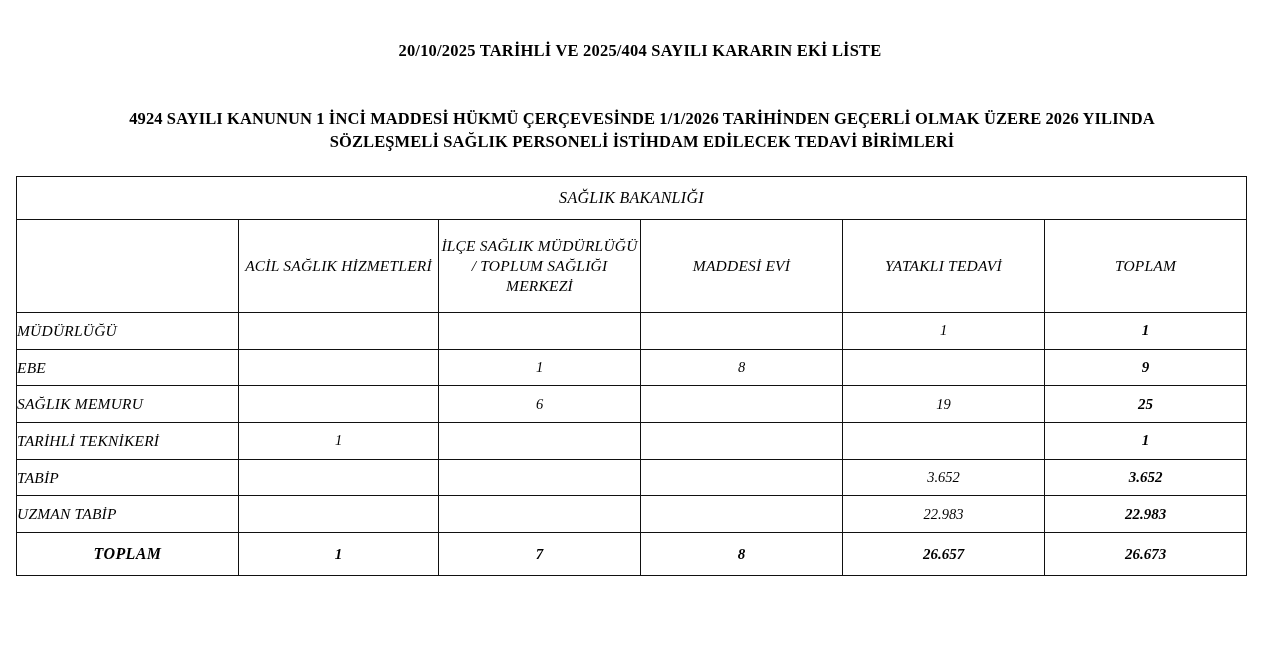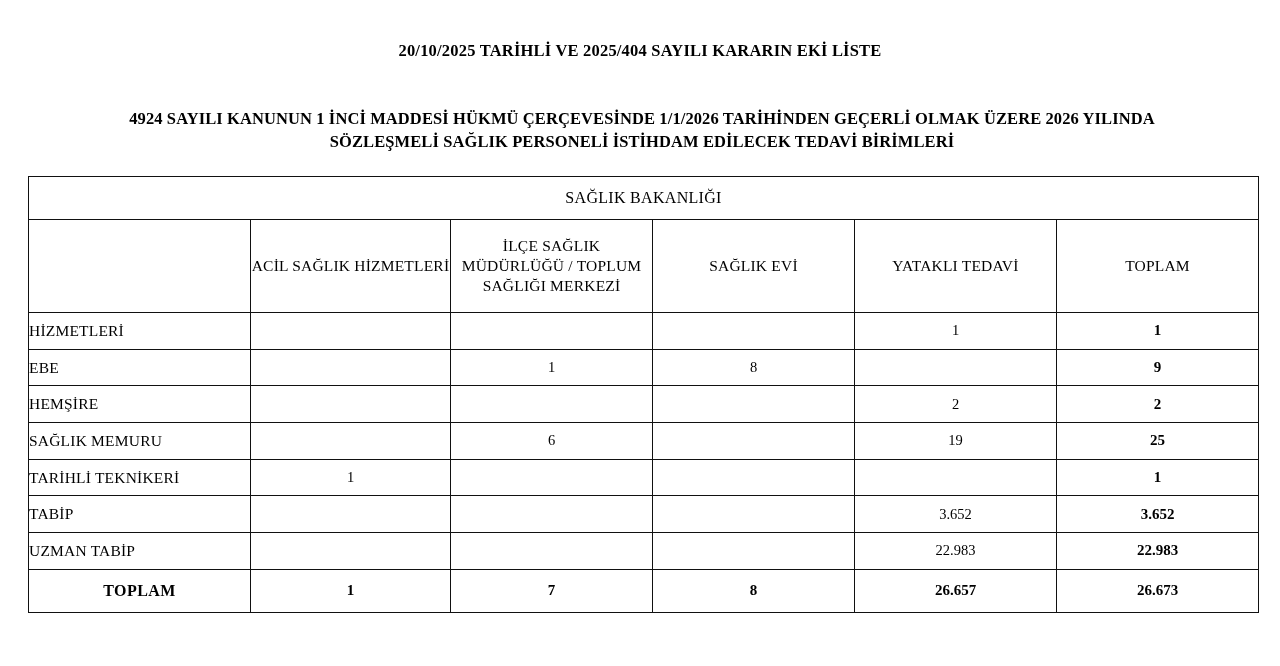--- a/index.html
+++ b/index.html
@@ -45,23 +45,24 @@
     padding-left: 96px;
     padding-right: 92px;
   }
   .doc-subtitle .sub-line {
     display: block;
   }
 
   
   .table-wrap {
     position: absolute;
-    left: 28px;
+    left: 16px;
     top: 168px;
     width: 1230px;
+    font-style: italic;
   }
 
   table.data-table {
     border-collapse: collapse;
     table-layout: fixed;
     width: 1230px;
     font-size: 15px;
   }
 
   table.data-table td,
@@ -158,50 +159,42 @@
       </colgroup>
 
       <thead>
         <tr class="ministry-row">
           <td colspan="6">SAĞLIK BAKANLIĞI</td>
         </tr>
         <tr class="head-row">
           <th></th>
           <th>ACİL SAĞLIK HİZMETLERİ</th>
           <th>İLÇE SAĞLIK MÜDÜRLÜĞÜ / TOPLUM SAĞLIĞI MERKEZİ</th>
-          <th>SAĞLIK EVİ</th>
+          <th>MADDESİ EVİ</th>
           <th>YATAKLI TEDAVİ</th>
           <th>TOPLAM</th>
         </tr>
       </thead>
 
       <tbody>
         <tr class="body-row">
-          <td class="rowlabel">HİZMETLERİ</td>
+          <td class="rowlabel">MÜDÜRLÜĞÜ</td>
           <td class="num"></td>
           <td class="num"></td>
           <td class="num"></td>
           <td class="num">1</td>
           <td class="num total-col">1</td>
         </tr>
         <tr class="body-row">
           <td class="rowlabel">EBE</td>
           <td class="num"></td>
           <td class="num">1</td>
           <td class="num">8</td>
           <td class="num"></td>
           <td class="num total-col">9</td>
-        </tr>
-        <tr class="body-row">
-          <td class="rowlabel">HEMŞİRE</td>
-          <td class="num"></td>
-          <td class="num"></td>
-          <td class="num"></td>
-          <td class="num">2</td>
-          <td class="num total-col">2</td>
         </tr>
         <tr class="body-row">
           <td class="rowlabel">SAĞLIK MEMURU</td>
           <td class="num"></td>
           <td class="num">6</td>
           <td class="num"></td>
           <td class="num">19</td>
           <td class="num total-col">25</td>
         </tr>
         <tr class="body-row">

